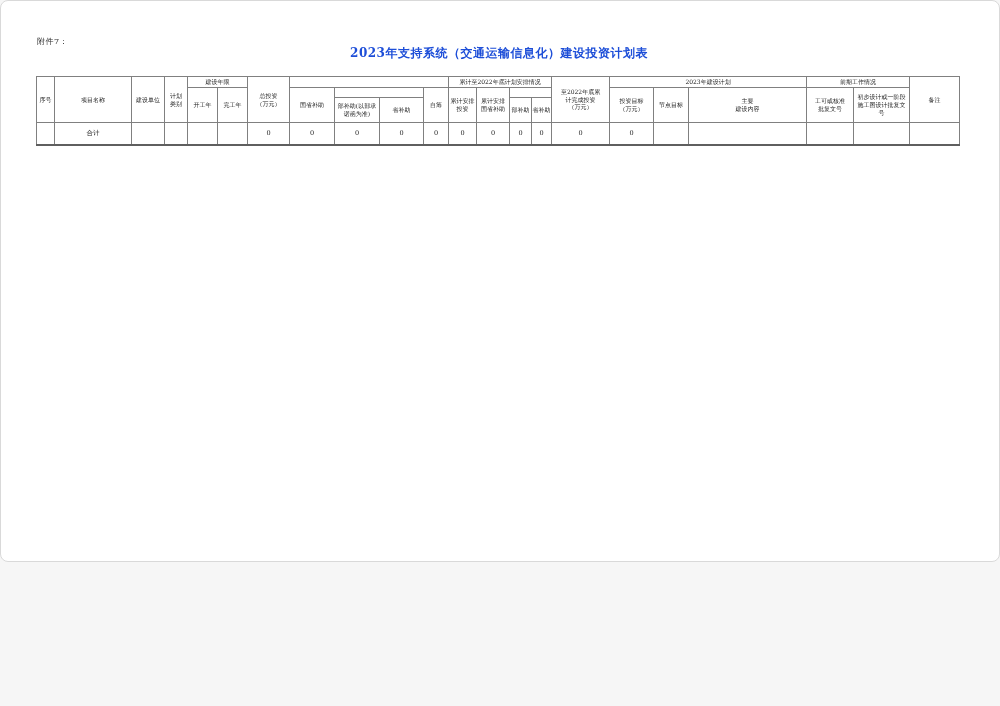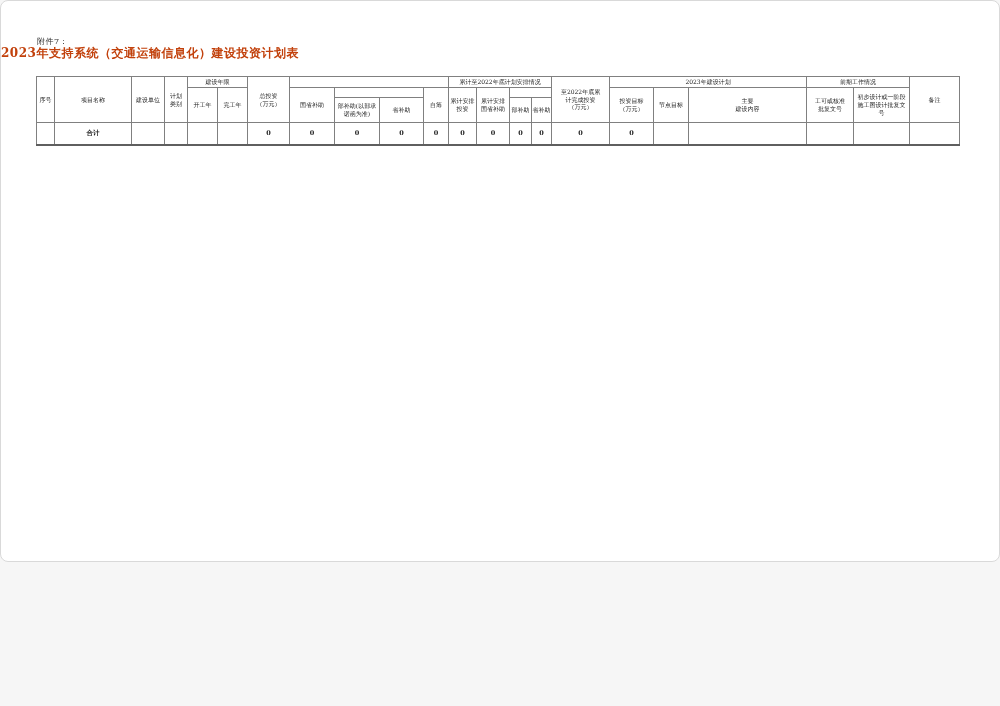--- a/index.html
+++ b/index.html
@@ -8,39 +8,39 @@
     border:1px solid #d9d9d9; border-radius:8px; box-sizing:border-box;
     font-family:"DejaVu Serif","Liberation Serif",serif; color:#222;
     overflow:hidden;
   }
   .attachment {
     position:absolute; left:36px; top:35px;
     font-size:8px; color:#333; letter-spacing:0.5px;
   }
   .doc-title {
     position:absolute; left:0; top:44px; width:996px;
-    font-size:12px; font-weight:bold; color:#c2410c;
+    text-align:center; font-size:12px; font-weight:bold; color:#1d4ed8;
     letter-spacing:0.5px;
   }
   table.invtable {
     position:absolute; left:35px; top:75px;
     width:923px; border-collapse:collapse; table-layout:fixed;
     border:1.5px solid #5f5f5f; border-bottom-width:2px;
   }
   table.invtable td {
     border:1px solid #808080;
     font-size:6px; line-height:1.3; color:#222;
     text-align:center; vertical-align:middle;
     padding:0; overflow:hidden; white-space:pre-line;
   }
   tr.hr1 { height:11px; }
   tr.hr2 { height:10px; }
   tr.hr3 { height:25px; }
   tr.datarow { height:22px; }
-  tr.datarow td { border-top:1.5px solid #6e6e6e; font-weight:bold; font-size:6.5px; }
+  tr.datarow td { border-top:1.5px solid #6e6e6e; font-weight:normal; font-size:6.5px; }
   td.no-left { border-left-style:hidden; }
   .footer {
     position:absolute; left:0; top:665px; width:996px;
     text-align:center; font-size:8px; color:#444; letter-spacing:1px;
   }
 </style>
 </head>
 <body>
 
 <div class="page">

